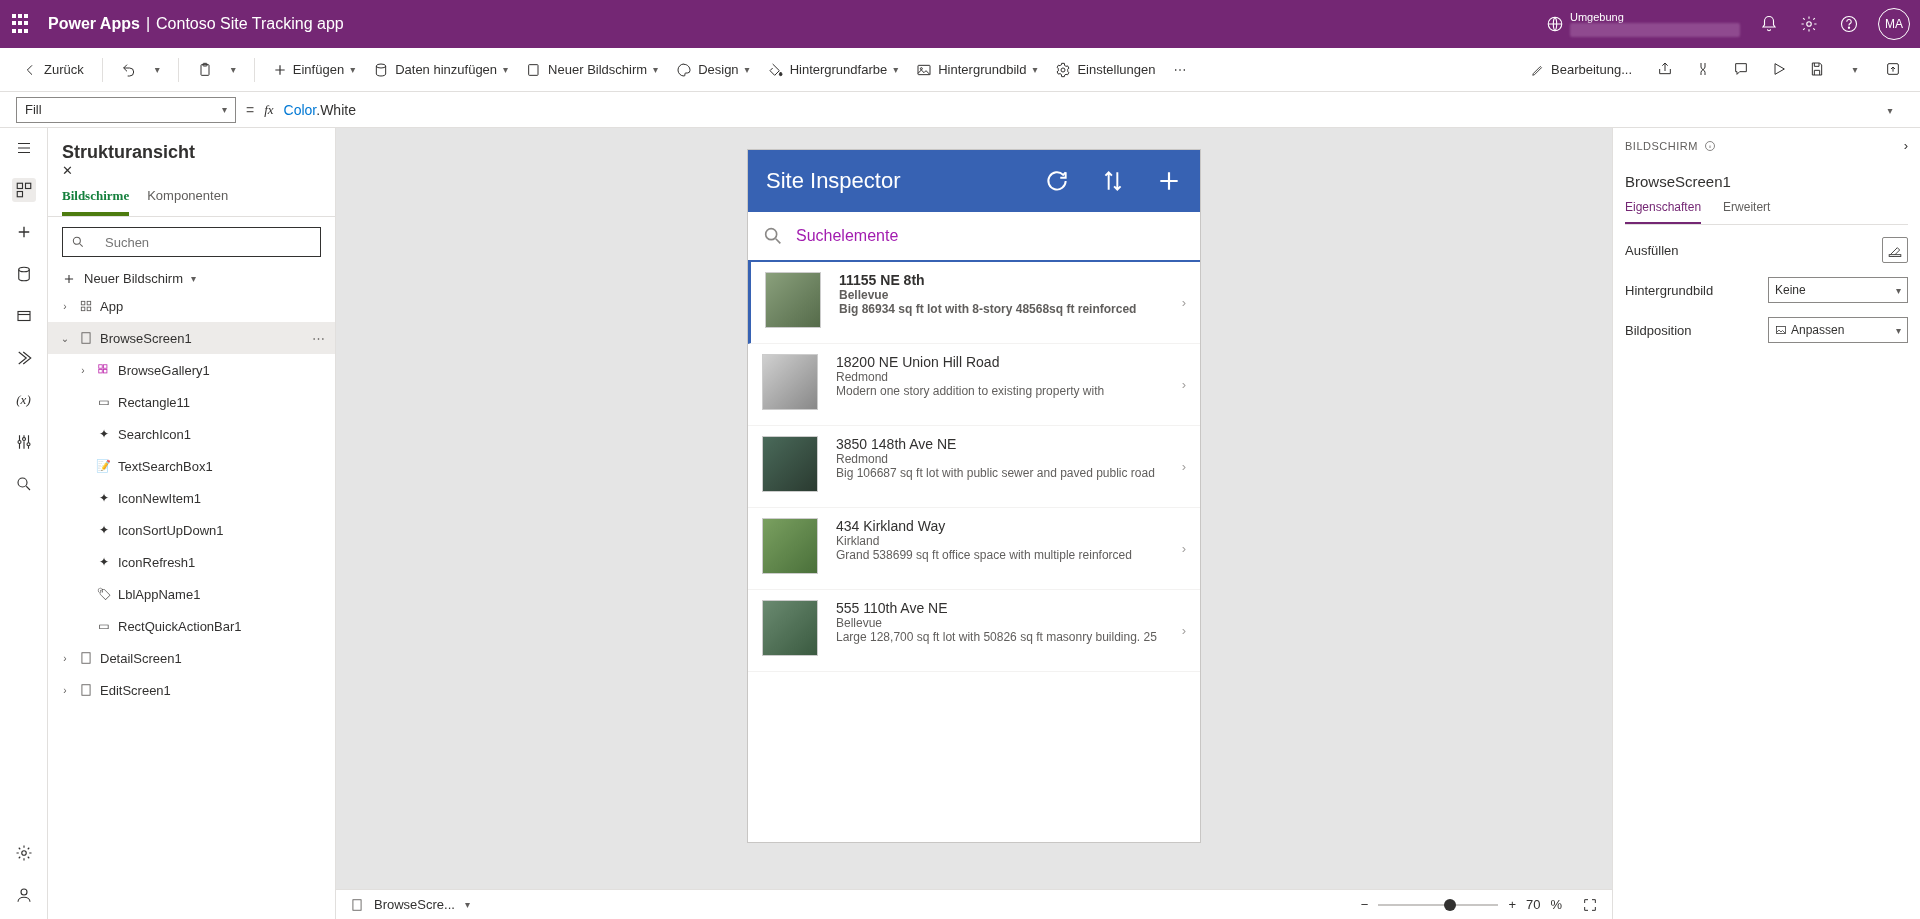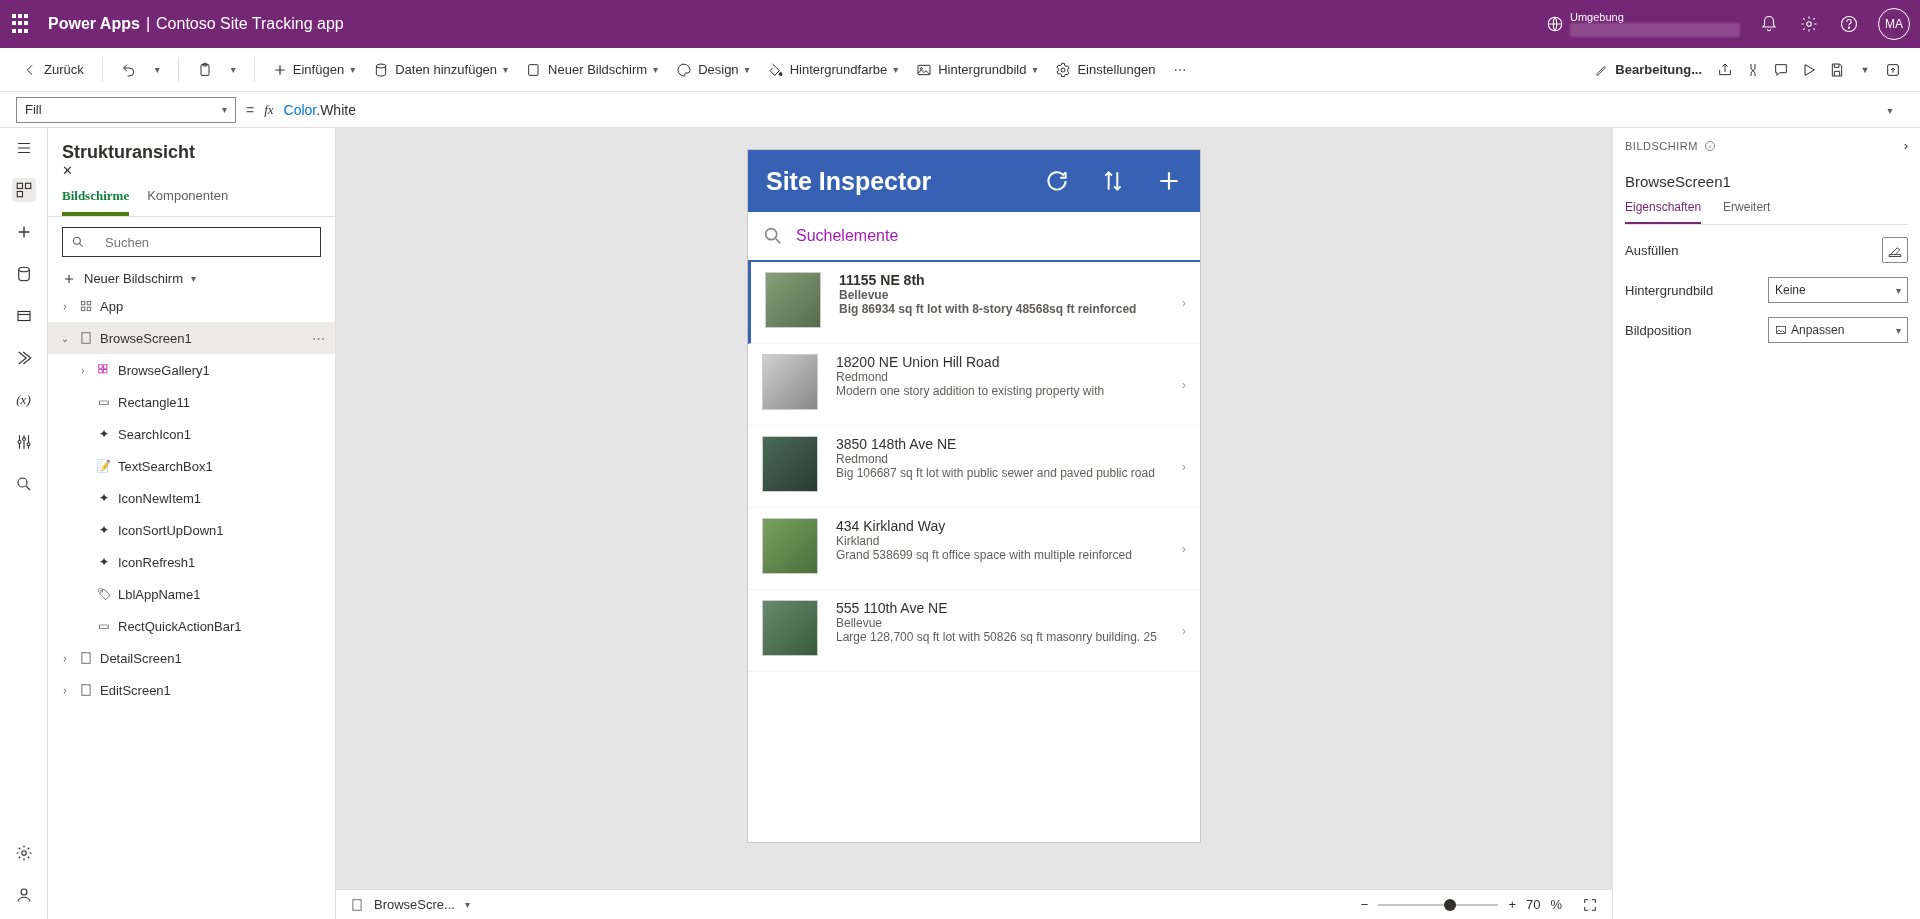--- a/index.html
+++ b/index.html
@@ -14,21 +14,21 @@
 .env-block{display:flex; align-items:center; gap:6px;}
 .env-text{font-size:11px; display:flex; flex-direction:column; line-height:12px;}
 .env-text .blur{background:#8f4a8f; width:170px; height:14px; border-radius:2px; filter:blur(1px);}
 .icon-btn{width:22px;height:22px;display:flex;align-items:center;justify-content:center;}
 .avatar{width:32px;height:32px;border-radius:50%;border:1px solid #fff;display:flex;align-items:center;justify-content:center;font-size:12px;}
 
 .cmdbar{height:44px; border-bottom:1px solid #e1dfdd; display:flex; align-items:center; padding:0 16px; gap:6px;}
 .cmd-sep{width:1px;height:24px;background:#e1dfdd;margin:0 6px;}
 .cmd-item{display:flex;align-items:center;gap:6px;padding:4px 6px;cursor:pointer;border-radius:2px;}
 .chev-down{font-size:10px;color:#605e5c;}
-.cmdbar-right{margin-left:auto;display:flex;align-items:center;gap:6px;font-weight:bold;}
+.cmdbar-right{margin-left:auto;display:flex;align-items:flex-start;gap:16px;}
 
 .formula-bar{height:36px;border-bottom:1px solid #e1dfdd;display:flex;align-items:center;padding:0 16px;gap:10px;}
 .prop-select{width:220px;height:26px;border:1px solid #8a8886;display:flex;align-items:center;justify-content:space-between;padding:0 8px;cursor:pointer;}
 .fx-eq{font-size:14px;color:#605e5c;}
 .fx-label{font-style:italic;font-family:serif;}
 .formula-input{flex:1;font-family:Consolas,monospace;font-size:14px;}
 .formula-input .ns{color:#0078d4;}
 .formula-expand{width:28px;text-align:center;cursor:pointer;}
 
 .layout{display:flex;height:791px;}
@@ -50,21 +50,21 @@
 .tree-row.selected{background:#edebe9;}
 .tree-caret{width:14px;text-align:center;font-size:10px;color:#605e5c;}
 .tree-icon{width:16px;height:16px;margin:0 6px;display:flex;align-items:center;justify-content:center;font-size:12px;}
 .tree-label{font-size:13px;color:#323130;white-space:nowrap;overflow:hidden;text-overflow:ellipsis;}
 .tree-more{margin-left:auto;color:#605e5c;}
 
 .canvas{flex:1;background:#e5e5e5;position:relative;overflow:hidden;}
 .phone{position:absolute;left:50%;top:22px;transform:translateX(-50%);width:452px;height:692px;background:#fff;box-shadow:0 0 0 1px #c8c6c4;display:flex;flex-direction:column;}
 .phone-ab{height:62px;background:#3b5998;background:#2f5fb0;color:#fff;display:flex;align-items:center;padding:0 18px;}
 .phone-ab{background:#3762b3;}
-.phone-ab h1{font-size:25px;font-weight:700;flex:1;}
+.phone-ab h1{font-size:22px;font-weight:400;flex:1;}
 .phone-ab .ab-icons{display:flex;gap:30px;}
 .phone-ab .ab-icon{width:26px;height:26px;display:flex;align-items:center;justify-content:center;}
 .phone-search{height:50px;border-bottom:2px solid #3762b3;display:flex;align-items:center;padding:0 14px;gap:12px;color:#8a8886;}
 .phone-search span.srch{font-size:20px;}
 .phone-search .ph{font-size:16px;color:#a21caf;}
 .list-item{display:flex;align-items:flex-start;padding:10px 14px;gap:18px;border-bottom:1px solid #f3f2f1;min-height:82px;position:relative;}
 .list-item.first{border-left:3px solid #3762b3;}
 .thumb{width:56px;height:56px;background:linear-gradient(135deg,#8aa07c,#556b4a);border:1px solid #ccc;}
 .thumb.b{background:linear-gradient(135deg,#d0d0d0,#888);}
 .thumb.c{background:linear-gradient(135deg,#4a6a5a,#2a3a30);}

